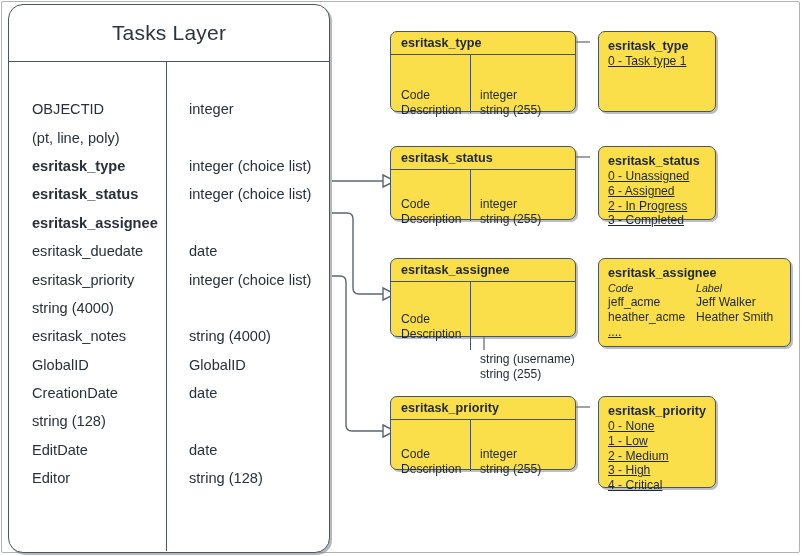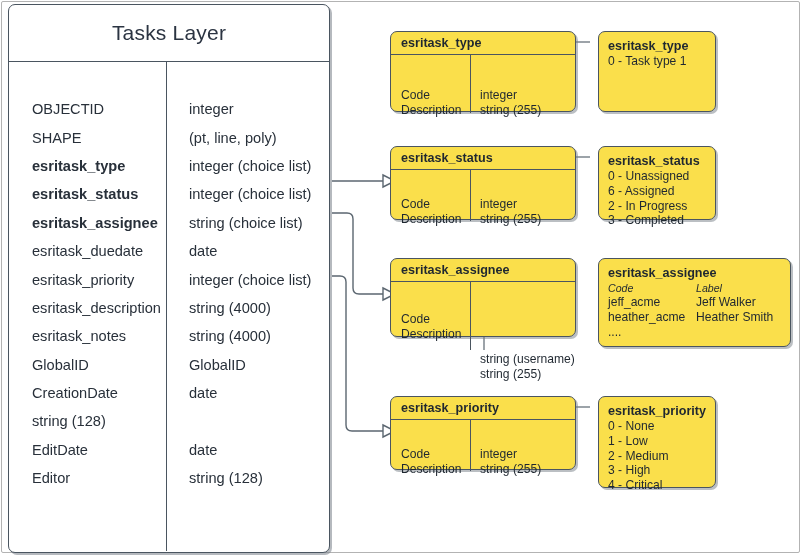--- a/index.html
+++ b/index.html
@@ -34,21 +34,21 @@
   
   .entity {
     position: absolute;
     left: 8px;
     top: 4px;
     width: 322px;
     height: 549px;
     box-sizing: border-box;
     background: #ffffff;
     border: 1.6px solid #4a5560;
-    border-radius: 7px;
+    border-radius: 15px;
     box-shadow: 2px 2px 0 0 rgba(120,128,136,0.55);
   }
   .entity-title {
     height: 57px;
     box-sizing: border-box;
     display: flex;
     align-items: center;
     justify-content: center;
     font-size: 21px;
     color: #2b3442;
@@ -145,20 +145,21 @@
   .ylist-title {
     font-size: 12.6px;
     font-weight: bold;
     line-height: 16px;
     white-space: nowrap;
   }
   .ylist-item {
     font-size: 12.1px;
     line-height: 14.8px;
     white-space: nowrap;
+    text-decoration: underline;
   }
   .ytable-row {
     display: flex;
     font-size: 12.1px;
     line-height: 14.8px;
     white-space: nowrap;
   }
   .ytable-row .c1 { width: 88px; }
   .ytable-row.hdr { font-style: italic; font-size: 10.6px; line-height: 14px; }
 
@@ -181,45 +182,42 @@
     <div class="entity-title">Tasks Layer</div>
     <div class="entity-body">
       <div class="entity-divider"></div>
       <div class="field-rows">
 
         <div class="field-row">
           <span class="field-name">OBJECTID</span>
           <span class="field-type">integer</span>
         </div>
         <div class="field-row">
-          <span class="field-name">SHAPE</span>
           <span class="field-type">(pt, line, poly)</span>
         </div>
         <div class="field-row bold">
           <span class="field-name">esritask_type</span>
           <span class="field-type">integer (choice list)</span>
         </div>
         <div class="field-row bold">
           <span class="field-name">esritask_status</span>
           <span class="field-type">integer (choice list)</span>
         </div>
         <div class="field-row bold">
           <span class="field-name">esritask_assignee</span>
-          <span class="field-type">string (choice list)</span>
         </div>
         <div class="field-row">
           <span class="field-name">esritask_duedate</span>
           <span class="field-type">date</span>
         </div>
         <div class="field-row">
           <span class="field-name">esritask_priority</span>
           <span class="field-type">integer (choice list)</span>
         </div>
         <div class="field-row">
-          <span class="field-name">esritask_description</span>
           <span class="field-type">string (4000)</span>
         </div>
         <div class="field-row">
           <span class="field-name">esritask_notes</span>
           <span class="field-type">string (4000)</span>
         </div>
         <div class="field-row">
           <span class="field-name">GlobalID</span>
           <span class="field-type">GlobalID</span>
         </div>

